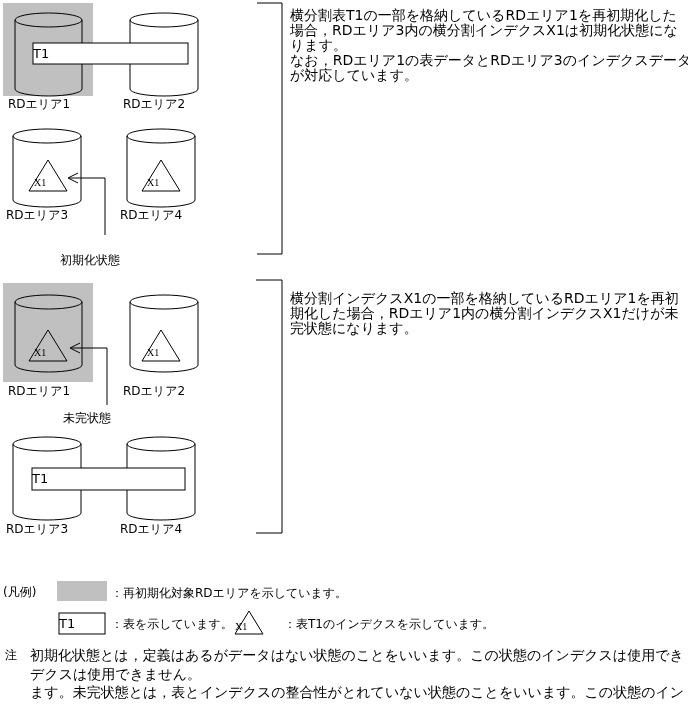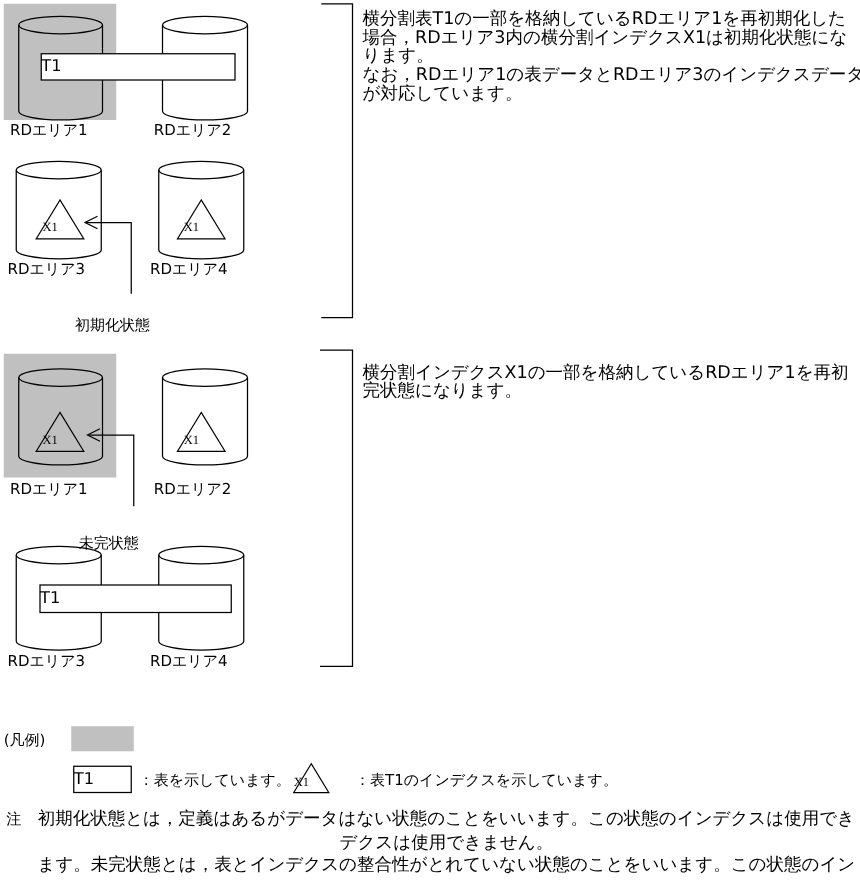--- a/index.html
+++ b/index.html
@@ -7,21 +7,21 @@
     position:relative; width:688px; height:705px; background:#fff;
     font-family:"DejaVu Sans", sans-serif; color:#000; overflow:hidden;
   }
   .layer { position:absolute; left:0; top:0; }
   .txt { position:absolute; font-size:12px; line-height:15px; white-space:nowrap; }
   .center { text-align:left; }
   .desc { position:absolute; font-size:14px; line-height:15px; }
   .desc div { white-space:nowrap; }
   .small { font-size:10px; line-height:11px;font-family:Liberation Serif, serif; }
   .t1txt { font-size:13px; line-height:15px; }
-  .notes { position:absolute; font-size:14px; line-height:18.5px;text-align:center; }
+  .notes { position:absolute; font-size:14px; line-height:18.5px; }
   .notes div { white-space:nowrap; }
 </style>
 </head>
 <body>
 
 <div class="canvas">
 
   <svg class="layer" width="688" height="705" viewBox="0 0 688 705">
 
     <rect x="3" y="3" width="90" height="93" fill="#c0c0c0"></rect>
@@ -91,31 +91,33 @@
     <div>場合，RDエリア3内の横分割インデクスX1は初期化状態にな</div>
     <div>ります。</div>
     <div>なお，RDエリア1の表データとRDエリア3のインデクスデータ</div>
     <div>が対応しています。</div>
   </div>
 
   <div class="txt small center" style="left:34px; top:347px; width:28px;">X1</div>
   <div class="txt small center" style="left:147px; top:347px; width:28px;">X1</div>
   <div class="txt center" style="left:8px; top:384px; width:82px;">RDエリア1</div>
   <div class="txt center" style="left:123px; top:384px; width:82px;">RDエリア2</div>
-  <div class="txt" style="left:63px; top:427px;">未完状態</div>
+  <div class="txt" style="left:63px; top:411px;">未完状態</div>
   <div class="txt t1txt center" style="left:32px; top:471px; width:153px;">T1</div>
   <div class="txt center" style="left:6px; top:522px; width:82px;">RDエリア3</div>
   <div class="txt center" style="left:120px; top:522px; width:82px;">RDエリア4</div>
 
   <div class="desc" style="left:290px; top:291px;">
     <div>横分割インデクスX1の一部を格納しているRDエリア1を再初</div>
+    <div>期化した場合，RDエリア1内の横分割インデクスX1だけが未</div>
     <div>完状態になります。</div>
   </div>
 
   <div class="txt" style="left:3px; top:585px;">(凡例)</div>
+  <div class="txt" style="left:111px; top:586px;">：再初期化対象RDエリアを示しています。</div>
   <div class="txt t1txt center" style="left:59px; top:616px; width:46px;">T1</div>
   <div class="txt" style="left:111px; top:617px;text-align:center;">：表を示しています。</div>
   <div class="txt small center" style="left:235px; top:621px; width:28px;">X1</div>
   <div class="txt" style="left:284px; top:617px;">：表T1のインデクスを示しています。</div>
 
   <div class="txt" style="left:5px; top:648px;">注</div>
   <div class="notes" style="left:30px; top:646px;">
     <div>初期化状態とは，定義はあるがデータはない状態のことをいいます。この状態のインデクスは使用でき</div>
     <div>デクスは使用できません。</div>
     <div>ます。未完状態とは，表とインデクスの整合性がとれていない状態のことをいいます。この状態のイン</div>

